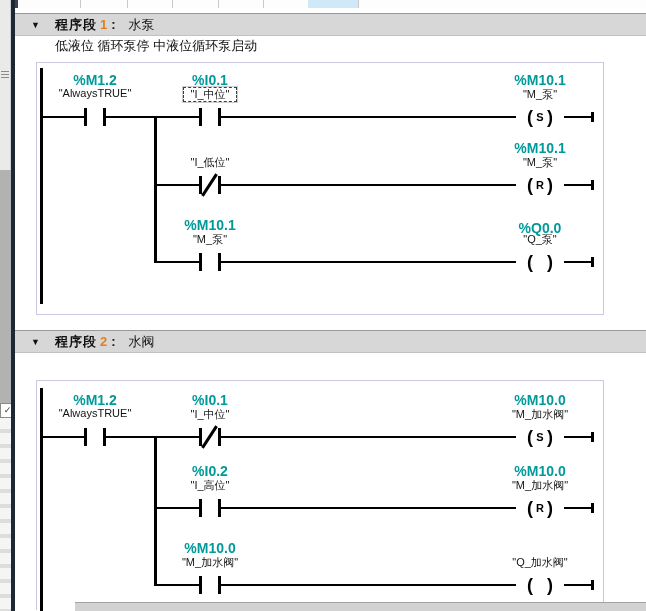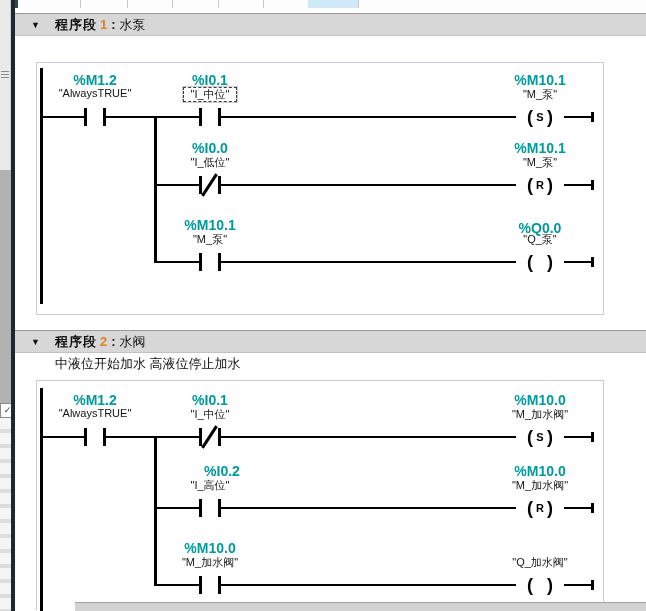--- a/index.html
+++ b/index.html
@@ -24,21 +24,21 @@
   .bluecell{left:293px;top:0;width:50px;height:8px;background:#cfe9f8;}
   .sliver-notch{left:15px;top:0;width:3px;height:8px;background:#3a4450;}
 
   
   .net-header{left:15px;width:631px;height:21px;background:#d7d7d7;
               border-top:1px solid #999;border-bottom:1px solid #c2c2c2;
               display:flex;align-items:center;font-size:13px;color:#111;}
   .tri{font-size:9px;margin-left:16px;}
   .net-label{font-weight:bold;margin-left:15px;letter-spacing:1px;}
   .num{color:#df8020;padding:0 3px;}
-  .net-title{margin-left:3px;}
+  .net-title{margin-left:12px;}
   .net-comment{left:55px;font-size:13px;color:#111;}
 
   
   .ladder{left:0;width:646px;}
   .blk{background:#000;}
   .addr{color:#009a9a;font-weight:bold;font-size:14px;text-align:center;}
   .tagname{font-size:11px;text-align:center;color:#141414;}
   .selbox{display:inline-block;padding:0 7px;border:1px dashed #3c3c3c;
           box-shadow:0 0 0 1px #cdcdcd;background:#fff;line-height:13px;}
   .coilbox{background:#fff;display:flex;align-items:center;justify-content:center;}
@@ -68,20 +68,21 @@
     <div class="abs bluecell"></div>
     <div class="abs cellsep" style="left:343px"></div>
   </div>
   <div class="abs sliver-notch"></div>
 
   <div class="abs net-header" style="top:13px">
     <span class="tri">▼</span>
     <span class="net-label"><b>程序段</b><b class="num">1</b><b>:</b></span>
     <span class="net-title">水泵</span>
   </div>
+  <div class="abs net-comment" style="top:37px">低液位 循环泵停  中液位循环泵启动</div>
   <div class="abs ladder" id="ladder-0" style="top: 62px; height: 253px;">
       <div class="abs" style="left: 36px; top: 0px; width: 566px; height: 251px; border: 1px solid rgb(201, 201, 224);"></div>
       <div class="abs blk" style="left: 40px; top: 6px; width: 3px; height: 236px;"></div>
       <div class="abs blk" style="left: 154px; top: 54px; width: 3px; height: 147px;"></div>
       <div class="abs blk" style="left: 40px; top: 54px; width: 552px; height: 2px;"></div>
       <div class="abs blk" style="left: 591px; top: 50px; width: 3px; height: 10px;"></div>
       <div class="abs addr" style="left: 25px; top: 10px; width: 140px;">%M1.2</div>
       <div class="abs tagname" style="left: 15px; top: 25px; width: 160px;"><span>"AlwaysTRUE"</span></div>
       <div class="abs" style="left: 84px; top: 46px; width: 22px; height: 18px; background: rgb(255, 255, 255);">
         <div class="abs blk" style="left: 0px; top: 0px; width: 3px; height: 18px;"></div>
@@ -95,21 +96,20 @@
       </div>
       <div class="abs addr" style="left: 470px; top: 10px; width: 140px;">%M10.1</div>
       <div class="abs tagname" style="left: 460px; top: 25px; width: 160px;"><span>"M_泵"</span></div>
       <div class="abs coilbox" style="left: 516px; top: 44px; width: 48px; height: 22px;">
         <span class="paren">(</span>
         <span class="coil-sym">S</span>
         <span class="paren">)</span>
       </div>
       <div class="abs blk" style="left: 154px; top: 122px; width: 438px; height: 2px;"></div>
       <div class="abs blk" style="left: 591px; top: 118px; width: 3px; height: 10px;"></div>
-      <div class="abs addr" style="left: 140px; top: 78px; width: 140px;">%I0.0</div>
       <div class="abs tagname" style="left: 130px; top: 93px; width: 160px;"><span>"I_低位"</span></div>
       <div class="abs" style="left: 199px; top: 114px; width: 22px; height: 18px; background: rgb(255, 255, 255);">
         <div class="abs blk" style="left: 0px; top: 0px; width: 3px; height: 18px;"></div>
         <div class="abs blk" style="right: 0px; top: 0px; width: 3px; height: 18px;"></div>
         <div class="abs blk" style="left: 9px; top: -4px; width: 3px; height: 26px; transform: rotate(33deg);"></div>
       </div>
       <div class="abs addr" style="left: 470px; top: 78px; width: 140px;">%M10.1</div>
       <div class="abs tagname" style="left: 460px; top: 93px; width: 160px;"><span>"M_泵"</span></div>
       <div class="abs coilbox" style="left: 516px; top: 112px; width: 48px; height: 22px;">
         <span class="paren">(</span>
@@ -131,21 +131,20 @@
         <span class="coil-sym"></span>
         <span class="paren">)</span>
       </div>
     </div>
 
   <div class="abs net-header" style="top:330px">
     <span class="tri">▼</span>
     <span class="net-label"><b>程序段</b><b class="num">2</b><b>:</b></span>
     <span class="net-title">水阀</span>
   </div>
-  <div class="abs net-comment" style="top:355px">中液位开始加水 高液位停止加水</div>
   <div class="abs ladder" id="ladder-1" style="top: 380px; height: 231px;">
       <div class="abs" style="left: 36px; top: 0px; width: 566px; height: 229px; border-top: 1px solid rgb(201, 201, 224); border-right: 1px solid rgb(201, 201, 224); border-left: 1px solid rgb(201, 201, 224); border-image: initial; border-bottom: none;"></div>
       <div class="abs blk" style="left: 40px; top: 8px; width: 3px; height: 223px;"></div>
       <div class="abs blk" style="left: 154px; top: 56px; width: 3px; height: 150px;"></div>
       <div class="abs blk" style="left: 40px; top: 56px; width: 552px; height: 2px;"></div>
       <div class="abs blk" style="left: 591px; top: 52px; width: 3px; height: 10px;"></div>
       <div class="abs addr" style="left: 25px; top: 12px; width: 140px;">%M1.2</div>
       <div class="abs tagname" style="left: 15px; top: 27px; width: 160px;"><span>"AlwaysTRUE"</span></div>
       <div class="abs" style="left: 84px; top: 48px; width: 22px; height: 18px; background: rgb(255, 255, 255);">
         <div class="abs blk" style="left: 0px; top: 0px; width: 3px; height: 18px;"></div>
@@ -160,21 +159,21 @@
       </div>
       <div class="abs addr" style="left: 470px; top: 12px; width: 140px;">%M10.0</div>
       <div class="abs tagname" style="left: 460px; top: 27px; width: 160px;"><span>"M_加水阀"</span></div>
       <div class="abs coilbox" style="left: 516px; top: 46px; width: 48px; height: 22px;">
         <span class="paren">(</span>
         <span class="coil-sym">S</span>
         <span class="paren">)</span>
       </div>
       <div class="abs blk" style="left: 154px; top: 127px; width: 438px; height: 2px;"></div>
       <div class="abs blk" style="left: 591px; top: 123px; width: 3px; height: 10px;"></div>
-      <div class="abs addr" style="left: 152px; top: 83px; width: 140px;">%I0.2</div>
+      <div class="abs addr" style="left: 140px; top: 83px; width: 140px;">%I0.2</div>
       <div class="abs tagname" style="left: 130px; top: 98px; width: 160px;"><span>"I_高位"</span></div>
       <div class="abs" style="left: 199px; top: 119px; width: 22px; height: 18px; background: rgb(255, 255, 255);">
         <div class="abs blk" style="left: 0px; top: 0px; width: 3px; height: 18px;"></div>
         <div class="abs blk" style="right: 0px; top: 0px; width: 3px; height: 18px;"></div>
       </div>
       <div class="abs addr" style="left: 470px; top: 83px; width: 140px;">%M10.0</div>
       <div class="abs tagname" style="left: 460px; top: 98px; width: 160px;"><span>"M_加水阀"</span></div>
       <div class="abs coilbox" style="left: 516px; top: 117px; width: 48px; height: 22px;">
         <span class="paren">(</span>
         <span class="coil-sym">R</span>

